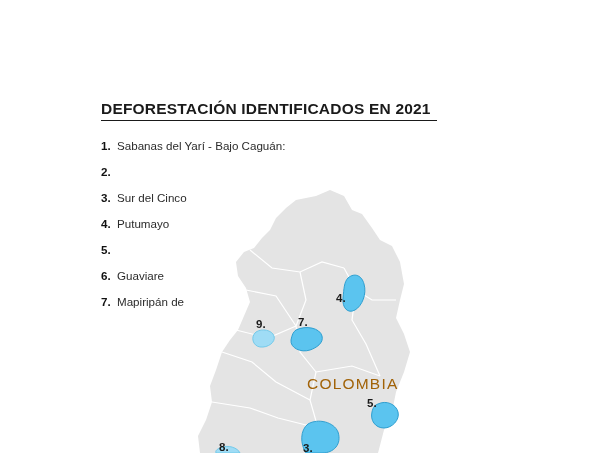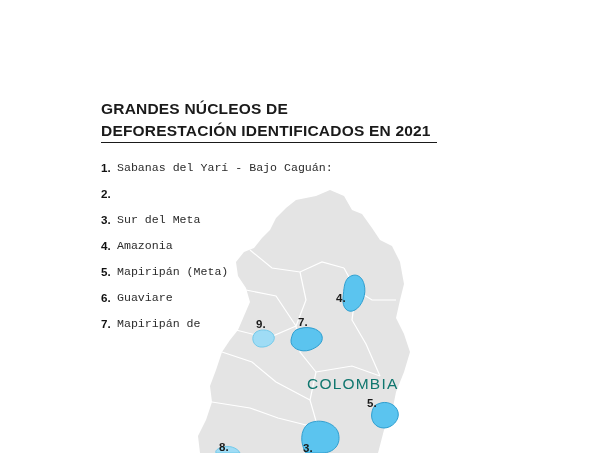--- a/index.html
+++ b/index.html
@@ -32,21 +32,21 @@
   .map-layer svg {
     display: block;
   }
 
   .country-label {
     position: absolute;
     left: 307px;
     top: 375px;
     font-size: 15.5px;
     letter-spacing: 1.2px;
-    color: #0f766e;
+    color: #a16207;
     font-family: "Liberation Sans", sans-serif;
   }
 
   .nucleus-label {
     position: absolute;
     font-size: 11.5px;
     font-weight: bold;
     color: #1a1a1a;
     font-family: "Liberation Sans", sans-serif;
   }
@@ -94,21 +94,20 @@
   }
   .list-num {
     font-weight: bold;
     color: #111111;
     width: 16px;
     flex: 0 0 16px;
     font-size: 11.6px;
   }
   .list-text {
     color: #2b2b2b;
-    font-family: Liberation Mono, monospace;
   }
 
   
   .land { fill: #e4e4e4; }
   .land-line { fill: none; stroke: #ffffff; stroke-width: 1.2; }
   .patch { fill: #5bc4ef; stroke: #2f9fd0; stroke-width: 1; }
   .patch-soft { fill: #9fdcf5; stroke: #6cc6e8; stroke-width: 0.9; }
 </style>
 </head>
 <body>
@@ -160,44 +159,42 @@
     <span class="nucleus-label" style="left:336px; top:292px;">4.</span>
     <span class="nucleus-label" style="left:256px; top:318px;">9.</span>
     <span class="nucleus-label" style="left:298px; top:316px;">7.</span>
     <span class="nucleus-label" style="left:367px; top:397px;">5.</span>
     <span class="nucleus-label" style="left:219px; top:441px;">8.</span>
     <span class="nucleus-label" style="left:303px; top:442px;">3.</span>
   </div>
 
   <div class="content">
     <div class="title">
-      <div>GRANDES NÚCLEOS DE</div>
       <div><span class="title-line2">DEFORESTACIÓN IDENTIFICADOS EN 2021</span></div>
     </div>
 
 
     <div class="list">
       <div class="list-item">
         <span class="list-num">1.</span>
         <span class="list-text">Sabanas del Yarí - Bajo Caguán:</span>
       </div>
       <div class="list-item">
         <span class="list-num">2.</span>
       </div>
       <div class="list-item">
         <span class="list-num">3.</span>
-        <span class="list-text">Sur del Meta</span>
+        <span class="list-text">Sur del Cinco</span>
       </div>
       <div class="list-item">
         <span class="list-num">4.</span>
-        <span class="list-text">Amazonia</span>
+        <span class="list-text">Putumayo</span>
       </div>
       <div class="list-item">
         <span class="list-num">5.</span>
-        <span class="list-text">Mapiripán (Meta)</span>
       </div>
       <div class="list-item">
         <span class="list-num">6.</span>
         <span class="list-text">Guaviare</span>
       </div>
       <div class="list-item">
         <span class="list-num">7.</span>
         <span class="list-text">Mapiripán de</span>
       </div>
     </div>

